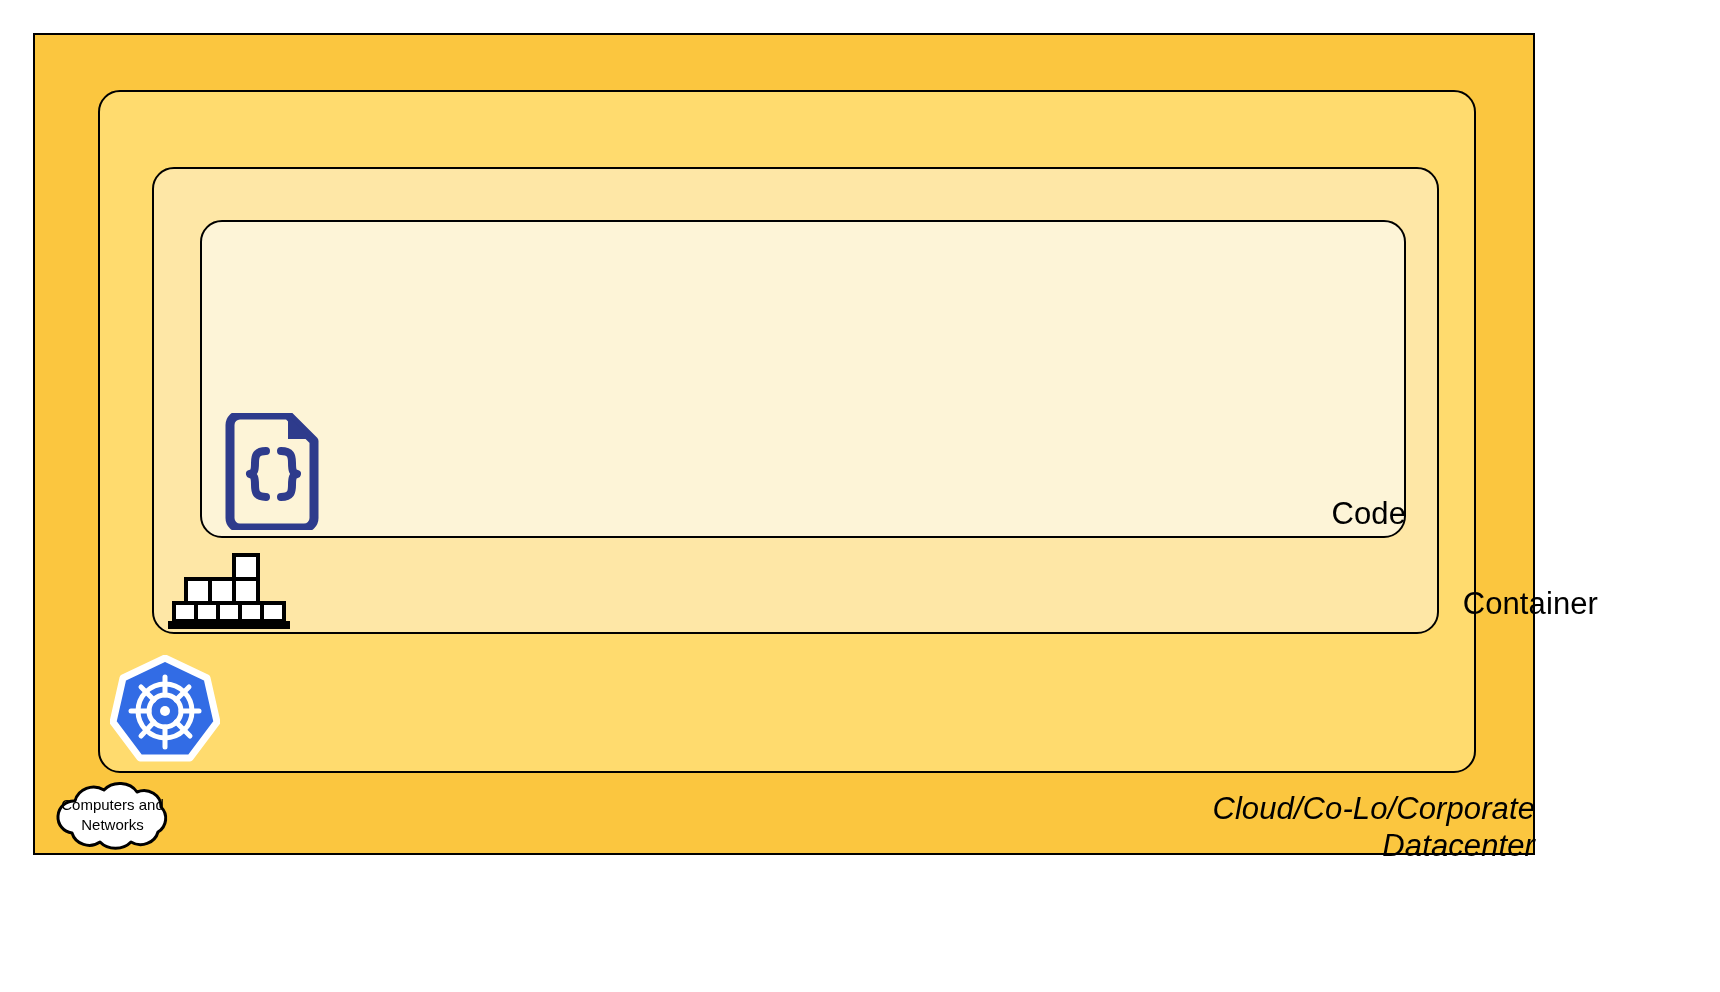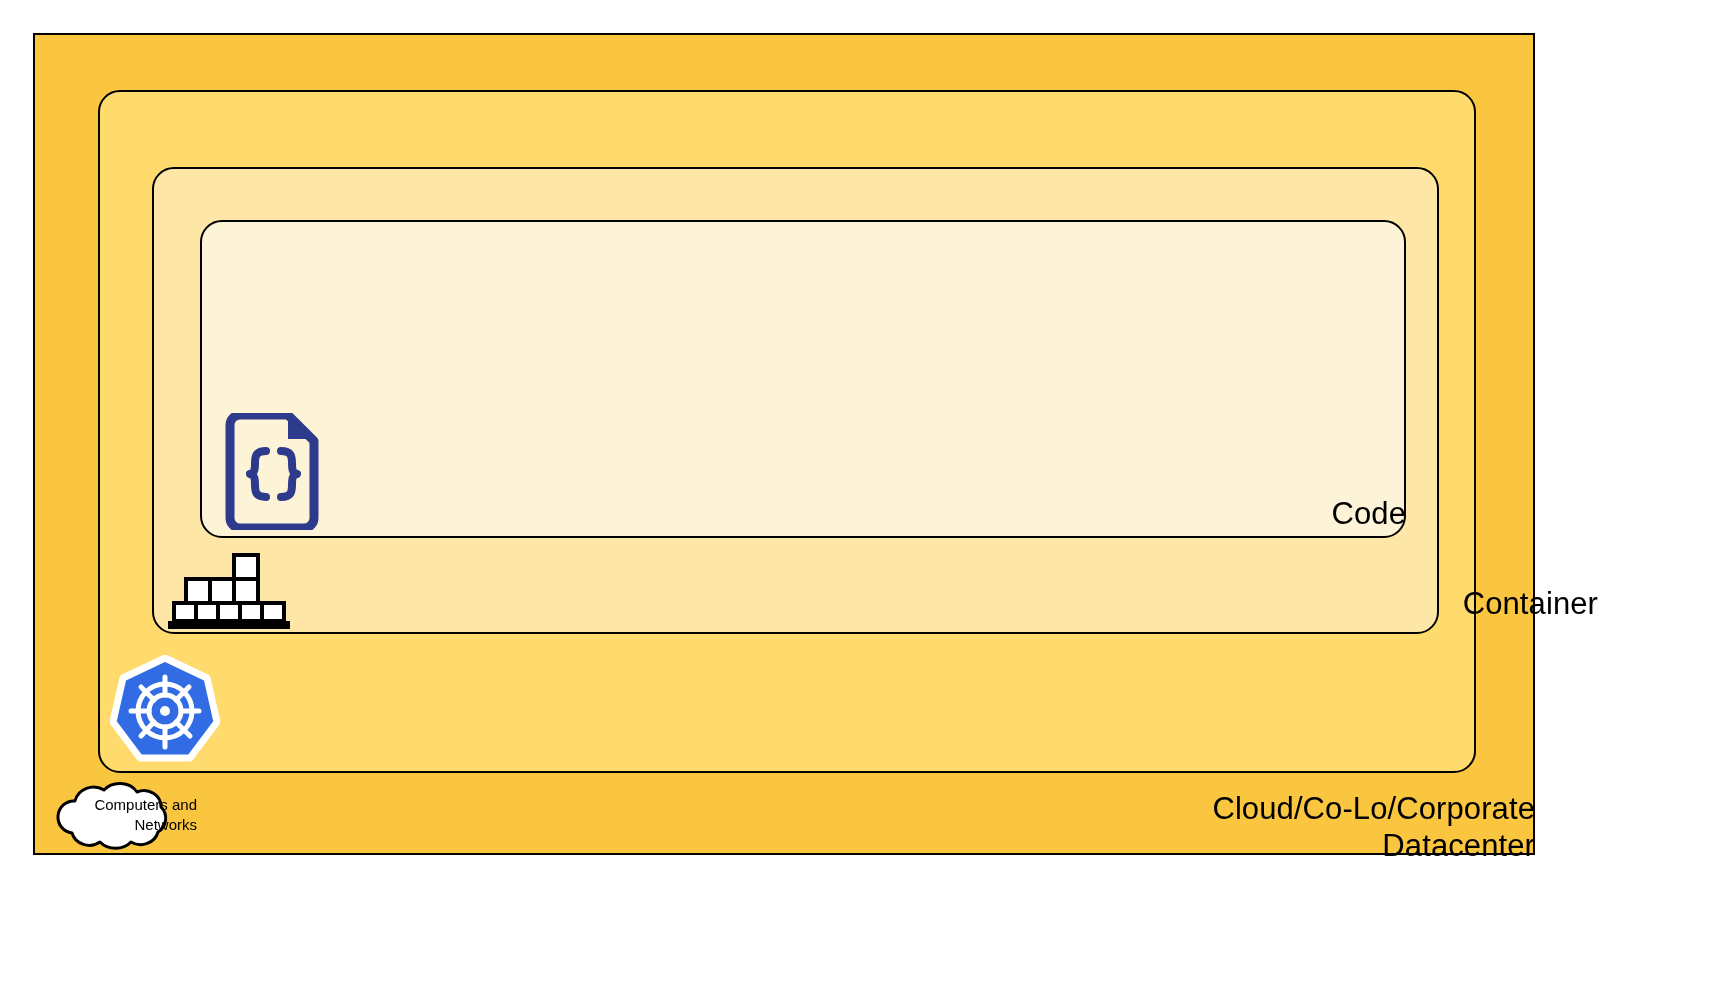--- a/index.html
+++ b/index.html
@@ -91,20 +91,21 @@
   .label-cluster {
     left: 98px;
     top: 725px;
     width: 1378px;
   }
 
   .label-datacenter {
     left: 33px;
     top: 791px;
     width: 1502px;
+    font-style: italic;
   }
 
   
   .icon-code-doc {
     position: absolute;
     left: 220px;
     top: 413px;
     width: 104px;
     height: 117px;
   }
@@ -139,27 +140,26 @@
     left: 0; top: 0;
     width: 155px;
     height: 88px;
   }
 
   .cloud-text {
     position: absolute;
     left: 0;
     top: 20px;
     width: 155px;
-    text-align: right;
+    text-align: center;
     font-size: 15px;
     line-height: 1.3;
     color: #000000;
     white-space: pre-line;
     pointer-events: none;
-    margin-left: 7px;
   }
 </style>
 </head>
 <body>
 
 <div id="diagram-root">
 
   <div class="layer layer-datacenter"></div>
 
   <div class="layer layer-cluster"></div>

